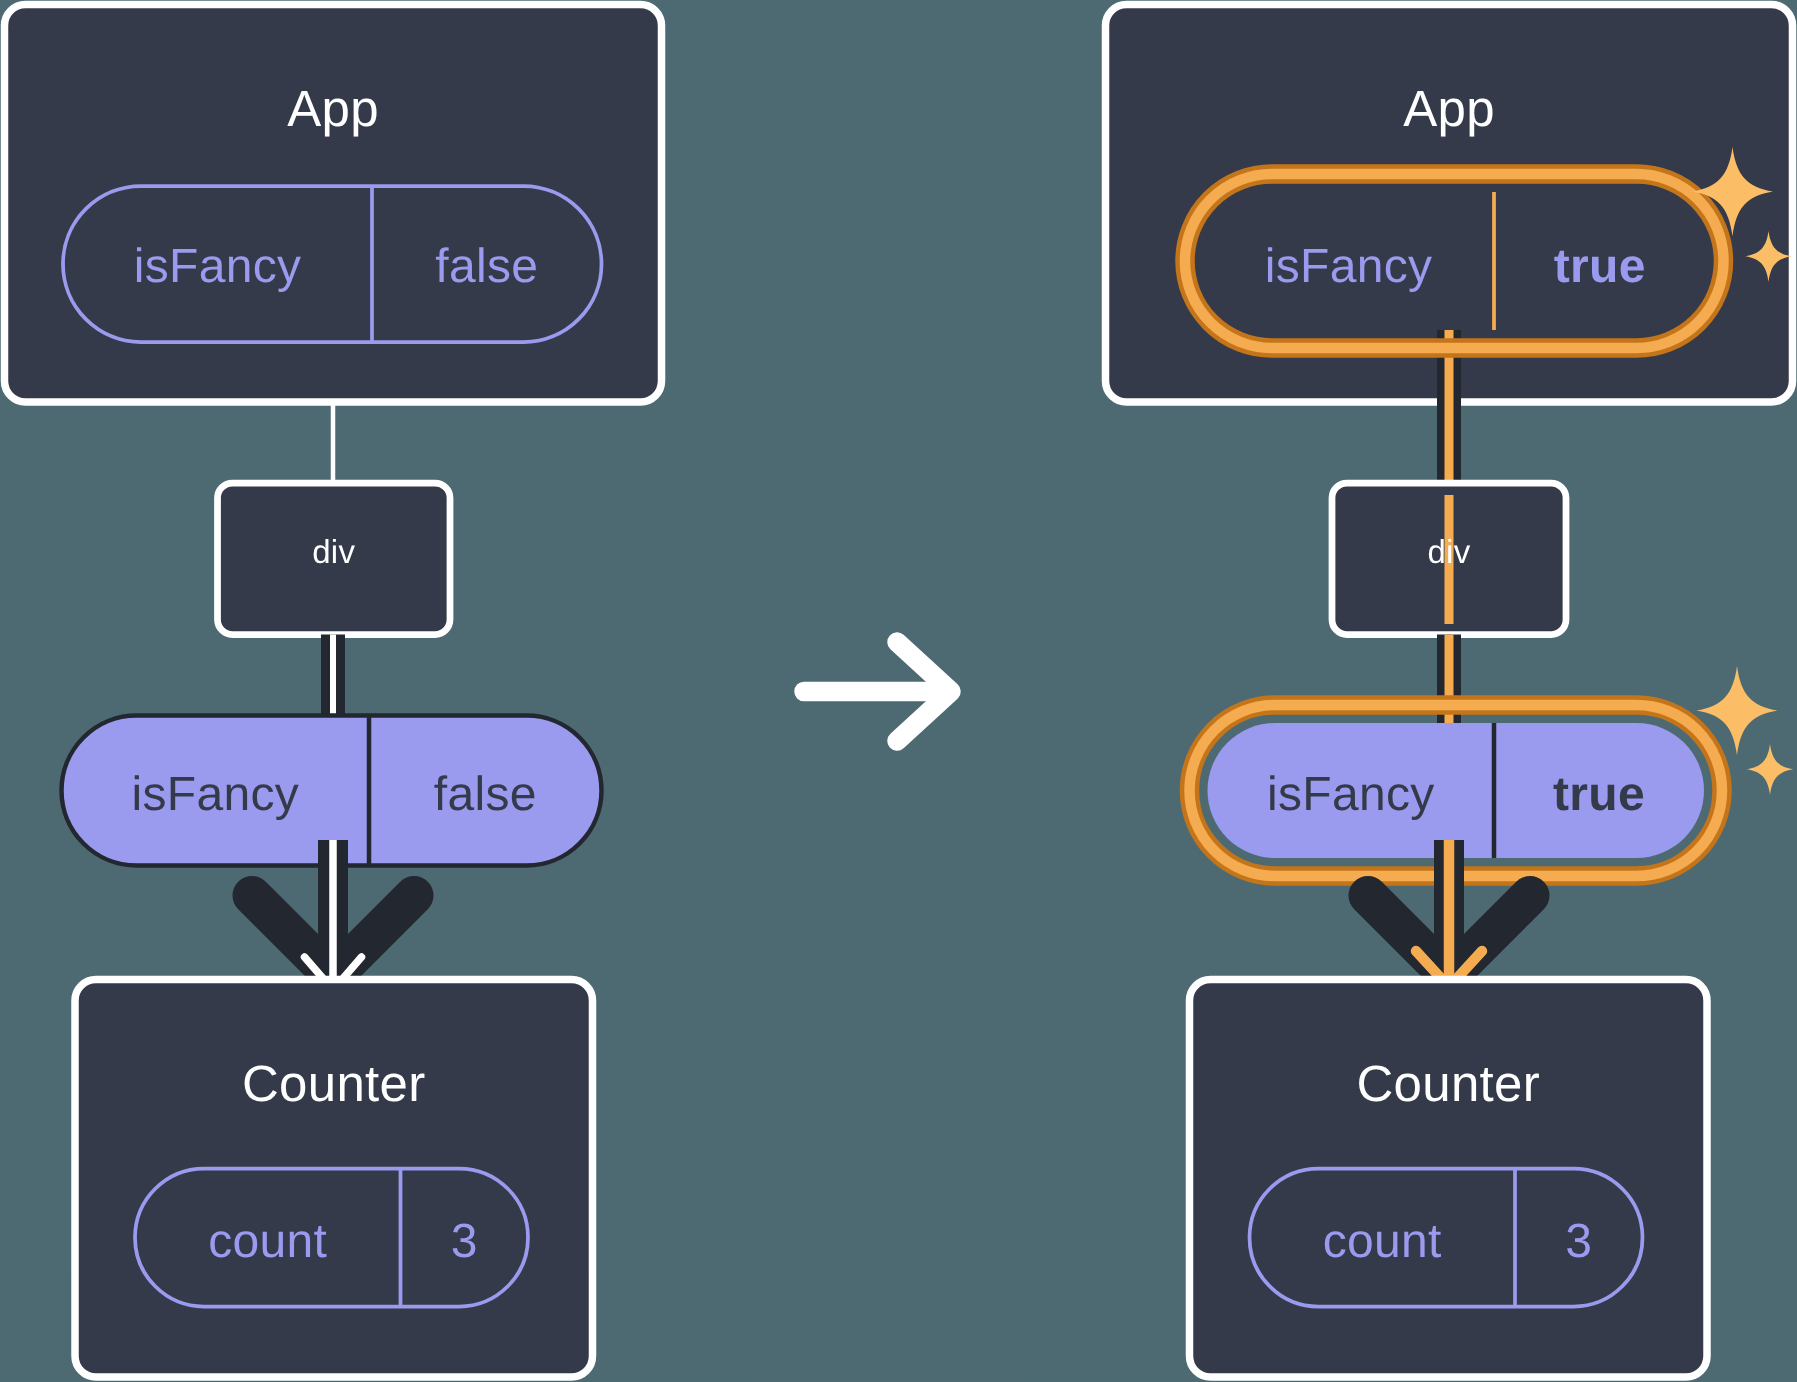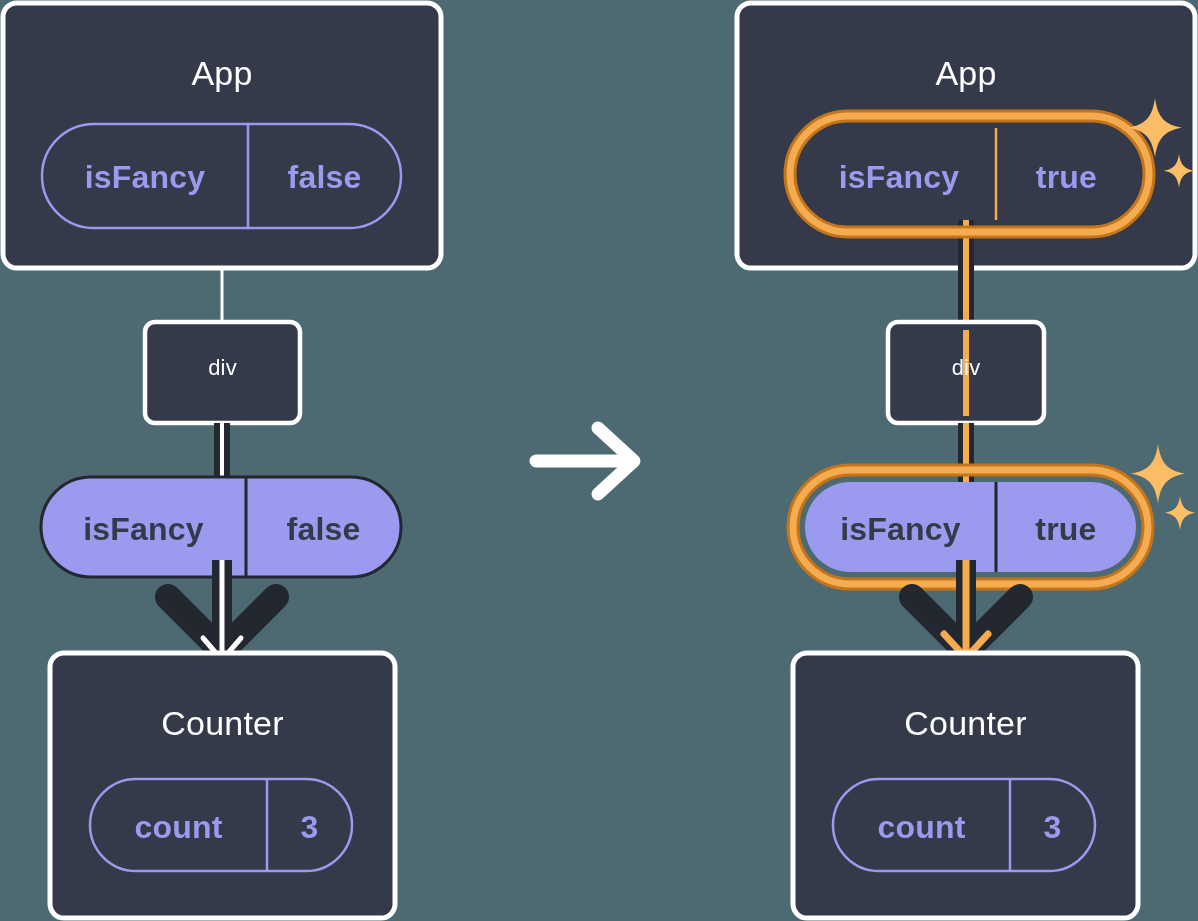--- a/index.html
+++ b/index.html
@@ -20,21 +20,21 @@
     text-align:center;
     white-space:nowrap;
     letter-spacing:0.2px;
   }
   .lbl.small{font-size:22px;}
   .pilltxt{
     position:absolute;
     white-space:nowrap;
     text-align:center;
     font-size:32px;
-    font-weight:700;
+    font-weight:400;
     letter-spacing:0.2px;
   }
   .pilltxt.outline{color:#9a9aee;}
   .pilltxt.filled{color:#353a4a;}
   .pilltxt.bold{font-weight:700;text-align:center;}
 </style>
 </head>
 <body>
 
 <div id="stage">

